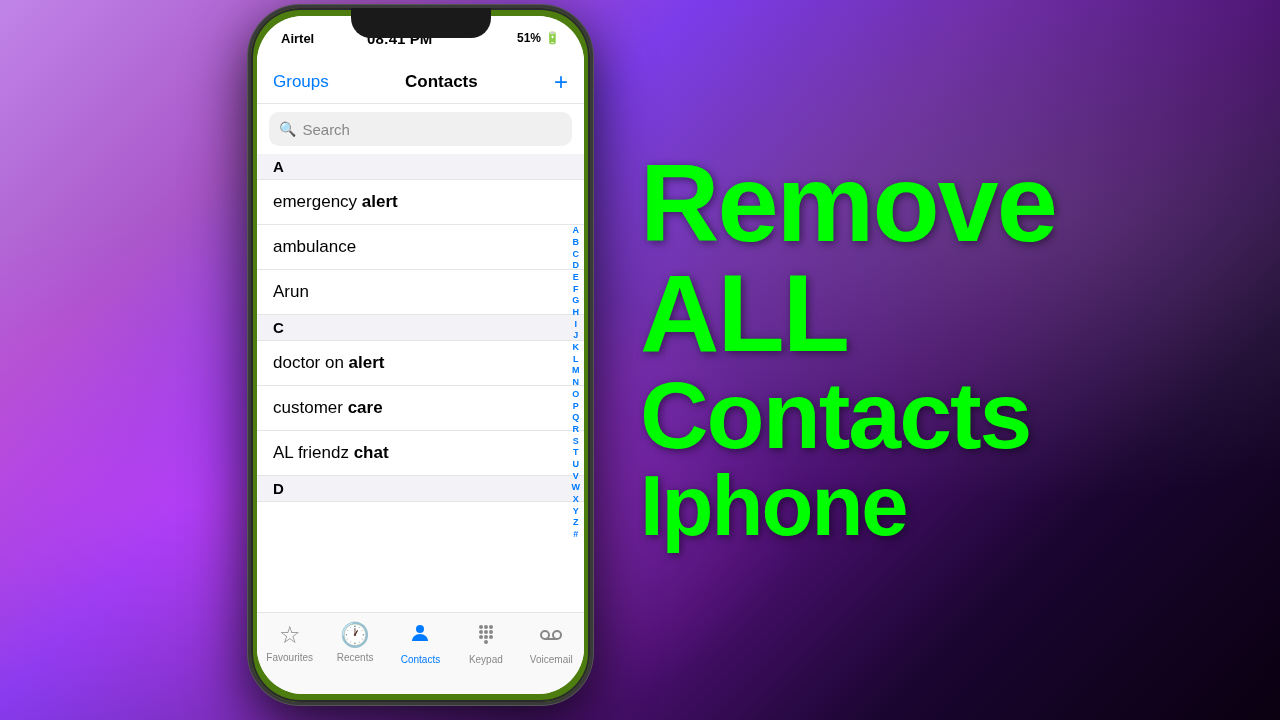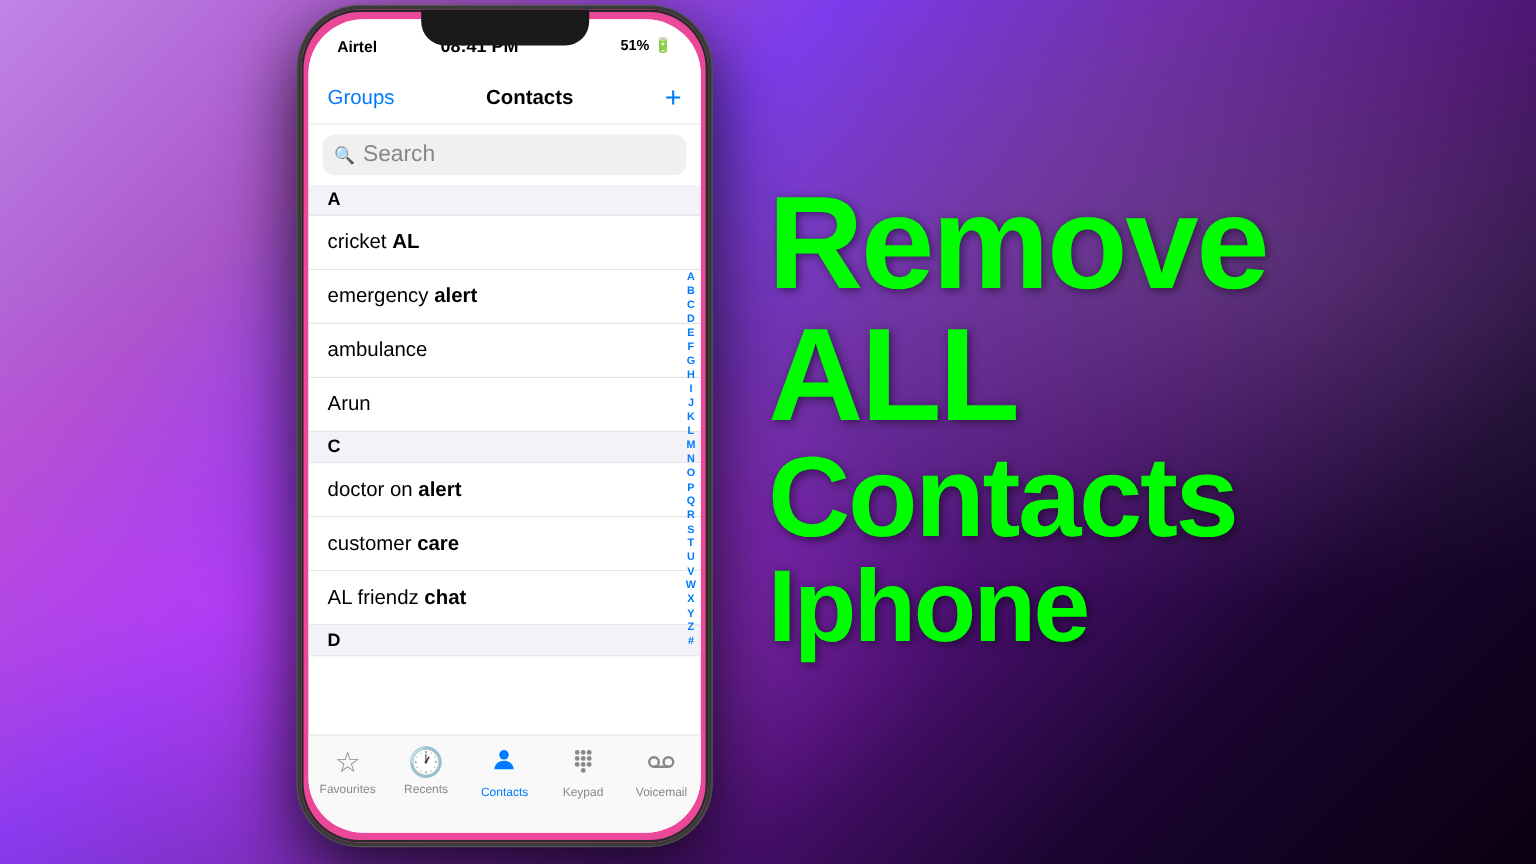--- a/index.html
+++ b/index.html
@@ -61,21 +61,21 @@
       position: absolute;
       left: 248px;
       top: 5px;
       width: 345px;
       height: 700px;
       z-index: 20;
     }
     .phone-frame {
       width: 100%;
       height: 100%;
-      background: #ec4899;
+      background: #4d7c0f;
       border-radius: 52px;
       border: 3px solid #3a3a3a;
       box-shadow: 0 0 0 1px #555, inset 0 0 0 2px #2a2a2a, 0 20px 60px rgba(0,0,0,0.8);
       position: relative;
       overflow: hidden;
     }
     
     .notch {
       position: absolute;
       top: 0;
@@ -136,21 +136,21 @@
     .search-bar {
       background: #f0f0f0;
       border-radius: 10px;
       height: 34px;
       display: flex;
       align-items: center;
       padding: 0 10px;
       gap: 6px;
     }
     .search-icon-inner { color: #888; font-size: 14px; }
-    .search-placeholder { color: #888; font-size: 19px; text-align: center; }
+    .search-placeholder { color: #888; font-size: 15px; text-align: center; }
 
     
     .contacts-list {
       flex: 1;
       overflow: hidden;
       position: relative;
     }
 
     .section-header {
       background: #f2f2f7;
@@ -259,23 +259,20 @@
             <span class="search-icon-inner">🔍</span>
             <span class="search-placeholder">Search</span>
           </div>
         </div>
 
         <div class="scrollable-area">
           <div class="contacts-list">
 
             <div class="section-header">A</div>
 
-            <div class="contact-row">
-              cricket <span class="bold">AL</span>
-            </div>
             <div class="contact-row">
               emergency <span class="bold">alert</span>
             </div>
             <div class="contact-row">ambulance</div>
             <div class="contact-row">Arun</div>
 
             <div class="section-header">C</div>
 
             <div class="contact-row">
               doctor on <span class="bold">alert</span>

